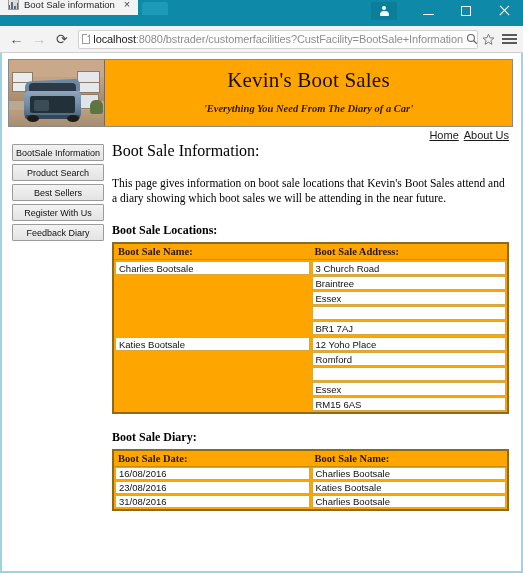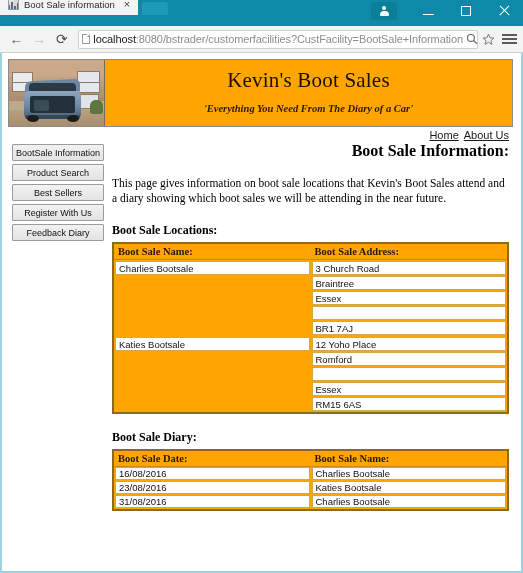--- a/index.html
+++ b/index.html
@@ -317,23 +317,22 @@
   }
 
   #main {
     flex: 1 1 auto;
     padding-left: 4px;
     padding-right: 4px;
   }
   h2.sec-title {
     font-family: "Liberation Serif", serif;
     font-size: 16px;
-    font-weight: bold;
+    font-weight: normal;
     margin: 0 0 9px 0;
-    text-align: right;
   }
   p.intro {
     font-family: "Liberation Serif", serif;
     font-size: 11.5px;
     line-height: 1.33;
     margin: 16px 0 10px 0;
     color: #000;
   }
   h3.sub-title {
     font-family: "Liberation Serif", serif;

